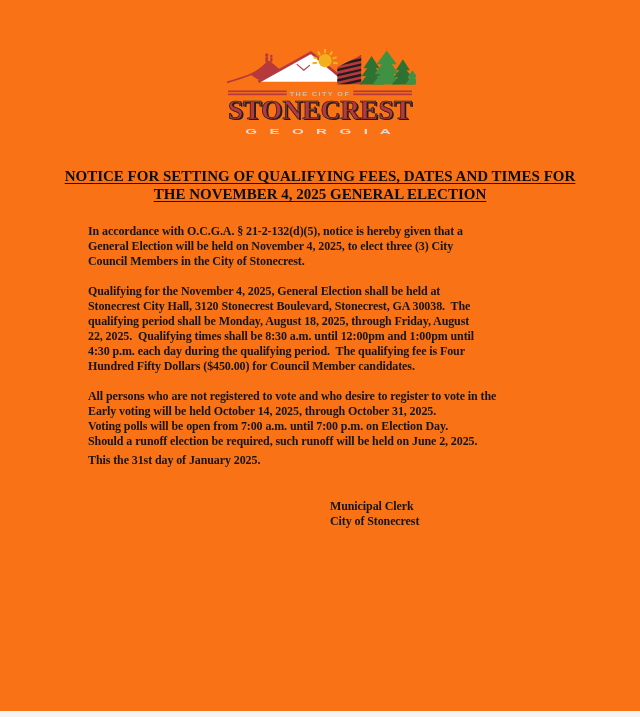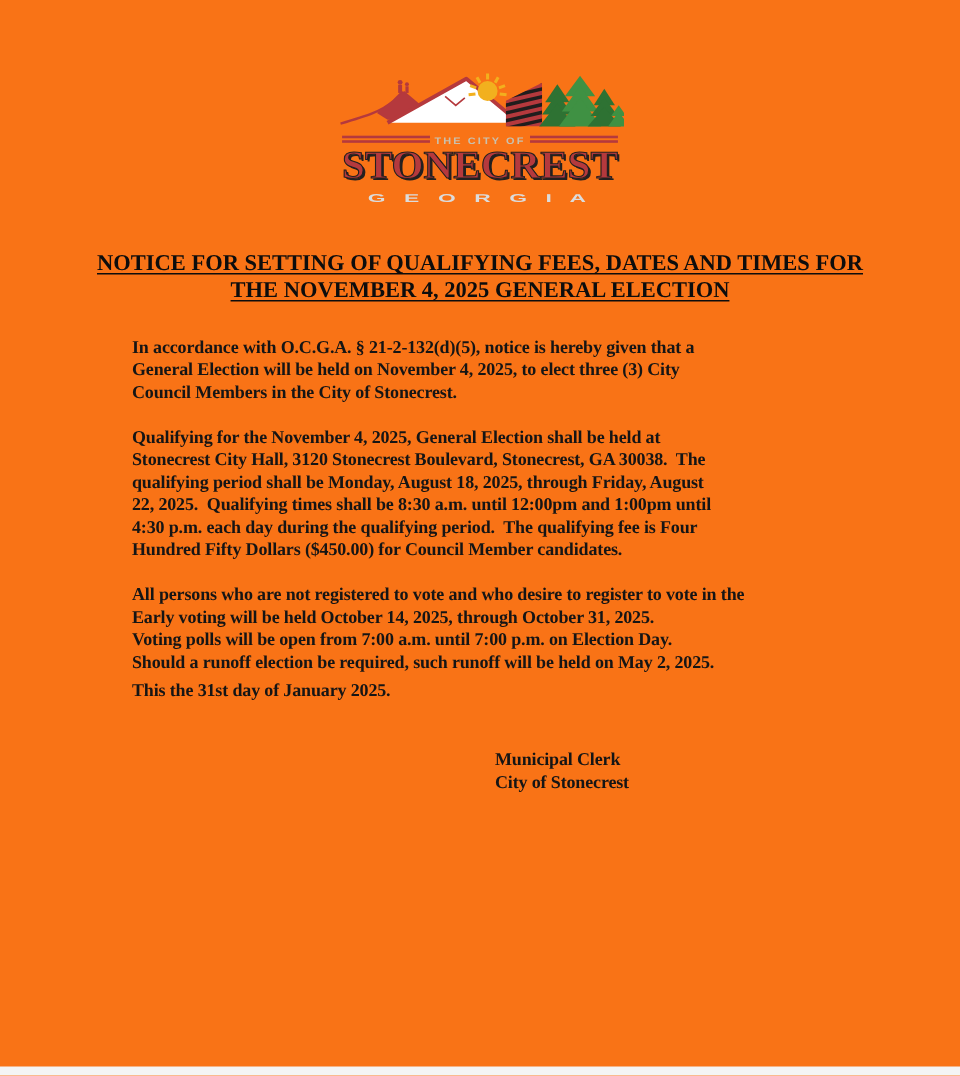--- a/index.html
+++ b/index.html
@@ -167,21 +167,21 @@
       <div class="line">qualifying period shall be Monday, August 18, 2025, through Friday, August</div>
       <div class="line">22, 2025.  Qualifying times shall be 8:30 a.m. until 12:00pm and 1:00pm until</div>
       <div class="line">4:30 p.m. each day during the qualifying period.  The qualifying fee is Four</div>
       <div class="line">Hundred Fifty Dollars ($450.00) for Council Member candidates.</div>
     </div>
 
     <div class="para">
       <div class="line">All persons who are not registered to vote and who desire to register to vote in the</div>
       <div class="line">Early voting will be held October 14, 2025, through October 31, 2025.</div>
       <div class="line">Voting polls will be open from 7:00 a.m. until 7:00 p.m. on Election Day.</div>
-      <div class="line">Should a runoff election be required, such runoff will be held on May 2, 2025.</div>
+      <div class="line">Should a runoff election be required, such runoff will be held on June 2, 2025.</div>
     </div>
 
     <div class="date-line">This the 31st day of January 2025.</div>
 
     <div class="signature-block">
       <div class="line">Municipal Clerk</div>
       <div class="line">City of Stonecrest</div>
     </div>
 
   </div>

